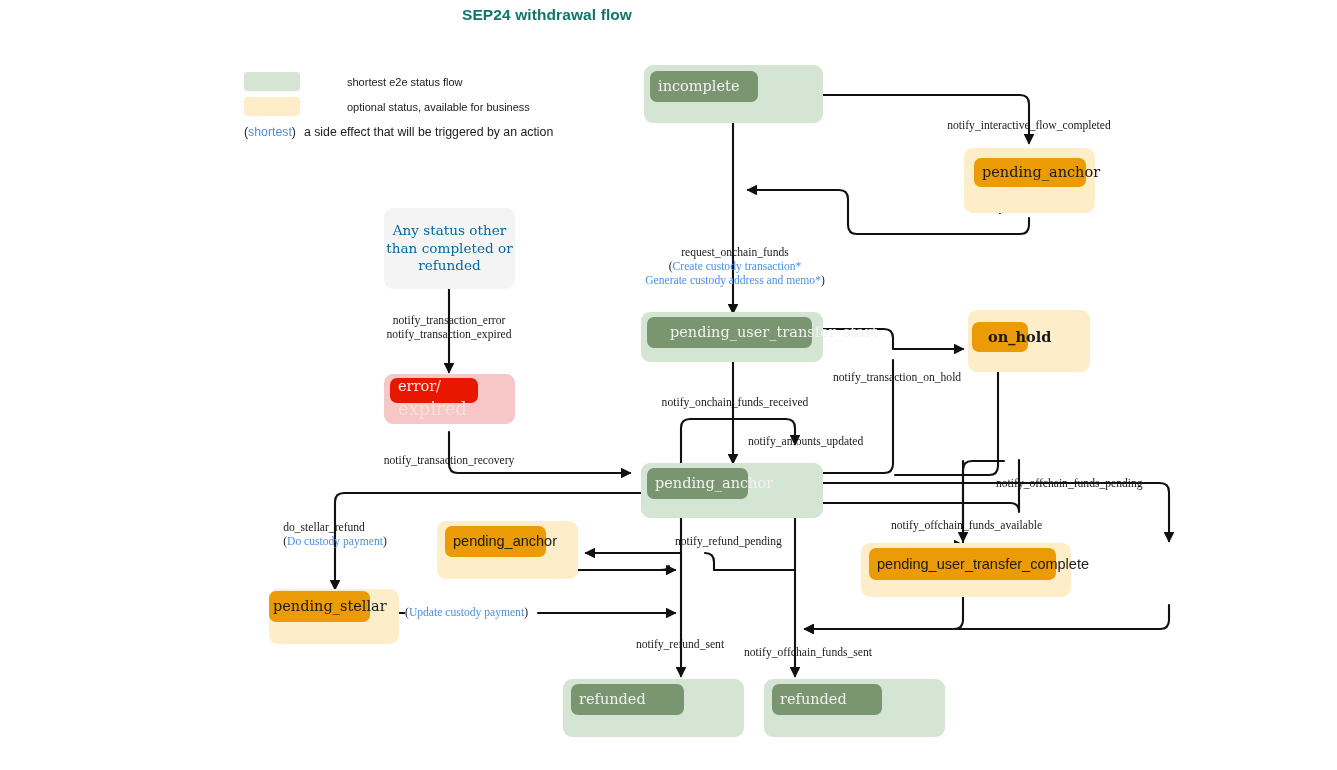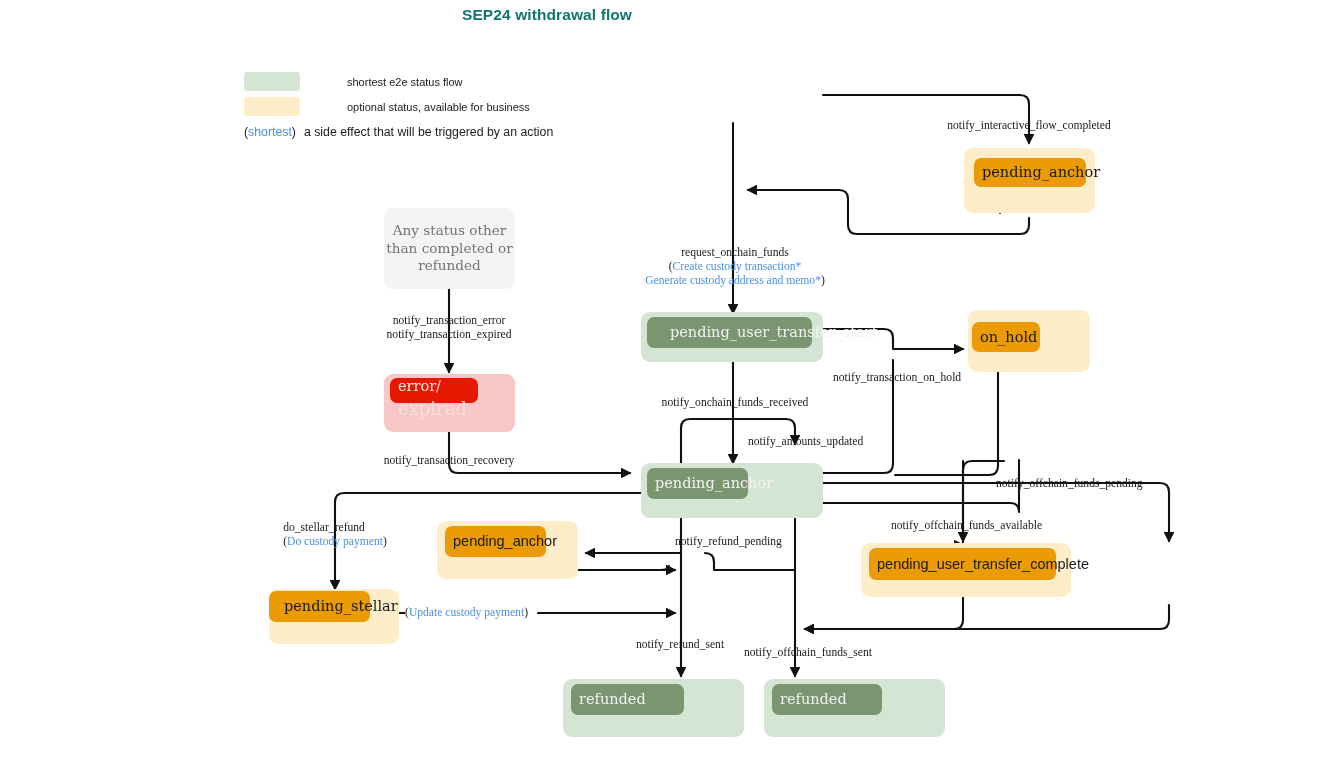--- a/index.html
+++ b/index.html
@@ -118,21 +118,21 @@
   
   .node.note {
     background: #f4f4f4;
     display: flex;
     align-items: center;
     justify-content: center;
   }
   .node.note .note-text {
     font-family: "DejaVu Serif", serif;
     font-size: 13.6px;
-    color: #737373;
+    color: #0369a1;
     text-align: center;
     line-height: 17.5px;
   }
 
   
   .elabel {
     position: absolute;
     font-family: Liberation Serif, serif;
     font-size: 11.6px;
     color: #1a1a1a;
@@ -221,69 +221,74 @@
     <span class="legend-text">shortest e2e status flow</span>
   </div>
   <div class="legend-row" style="left:244px; top:97px;">
     <span class="legend-swatch" style="background:#fdeec9;"></span>
     <span class="legend-text">optional status, available for business</span>
   </div>
   <div class="legend-fn" style="left:244px; top:125px;">
     <span>(</span><span class="fn">shortest</span><span>)</span><span style="display:inline-block;width:8px;"></span><span>a side effect that will be triggered by an action</span>
   </div>
 
+  <div class="node green" style="left:644px; top:65px; width:179px; height:58px;">
+    <div class="inner" style="left:6px; top:6px; width:108px; height:31px; padding-left:8px;">
+      <span class="lbl">incomplete</span>
+    </div>
+  </div>
 
   <div class="node yellow serif" style="left:964px; top:148px; width:131px; height:65px;">
     <div class="inner" style="left:10px; top:10px; width:112px; height:29px; padding-left:8px;">
       <span class="lbl">pending_anchor</span>
     </div>
   </div>
 
   <div class="node note" style="left:384px; top:208px; width:131px; height:81px;">
     <div class="note-text">
       <span>Any status other</span><br>
       <span>than completed or</span><br>
       <span>refunded</span>
     </div>
   </div>
 
-  <div class="node red" style="left:384px; top:374px; width:131px; height:58px;">
+  <div class="node red" style="left:384px; top:374px; width:131px; height:50px;">
     <div class="inner" style="left:6px; top:4px; width:88px; height:25px; padding-left:8px;">
       <span class="lbl">error/</span>
     </div>
     <span class="lbl" style="position:absolute; left:14px; top:26px; color:#f7dede;
                              font-family:'DejaVu Serif',serif; font-size:18px;">expired</span>
   </div>
 
   <div class="node green" style="left:641px; top:312px; width:182px; height:50px;">
     <div class="inner" style="left:6px; top:5px; width:165px; height:31px; padding-left:23px;">
       <span class="lbl">pending_user_transfer_start</span>
     </div>
   </div>
 
   <div class="node yellow serif" style="left:968px; top:310px; width:122px; height:62px;">
-    <div class="inner" style="left:4px; top:12px; width:68px; height:30px; padding-left:8px;">
+    <div class="inner" style="left:4px; top:12px; width:56px; height:30px; padding-left:16px;font-weight:bold;">
       <span class="lbl">on_hold</span>
     </div>
   </div>
 
   <div class="node green" style="left:641px; top:463px; width:182px; height:55px;">
     <div class="inner" style="left:6px; top:5px; width:101px; height:31px; padding-left:8px;">
       <span class="lbl">pending_anchor</span>
     </div>
   </div>
 
   <div class="node yellow sans" style="left:437px; top:521px; width:141px; height:58px;">
     <div class="inner" style="left:8px; top:5px; width:101px; height:31px; padding-left:8px;">
       <span class="lbl">pending_anchor</span>
     </div>
   </div>
 
   <div class="node yellow serif" style="left:269px; top:589px; width:130px; height:55px;">
-    <div class="inner" style="left:0px; top:2px; width:101px; height:31px; padding-left:15px;">
+    <div class="inner" style="left:0px; top:2px; width:101px; height:31px; padding-left:4px;">
       <span class="lbl">pending_stellar</span>
     </div>
   </div>
 
   <div class="node yellow sans" style="left:861px; top:543px; width:210px; height:54px;">
     <div class="inner" style="left:8px; top:5px; width:187px; height:32px; padding-left:8px;">
       <span class="lbl">pending_user_transfer_complete</span>
     </div>
   </div>
 

